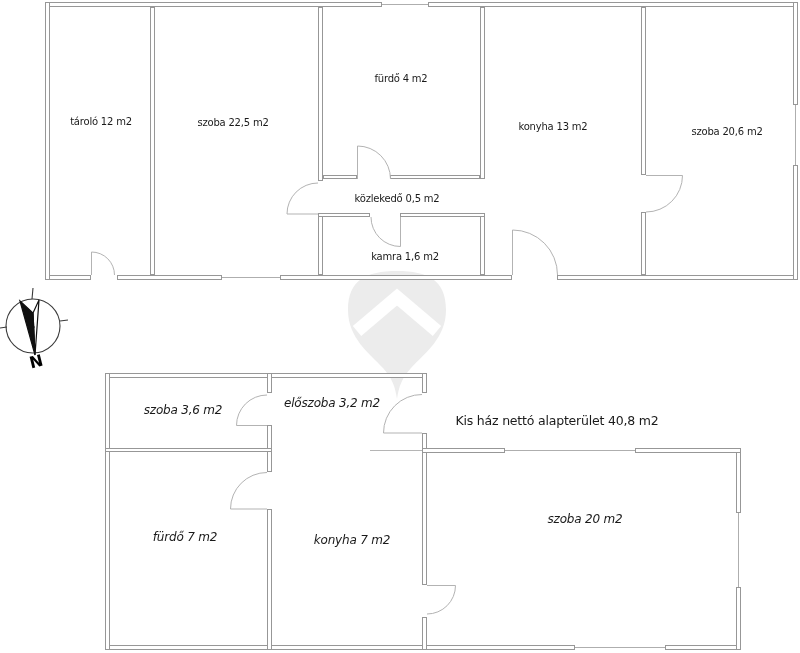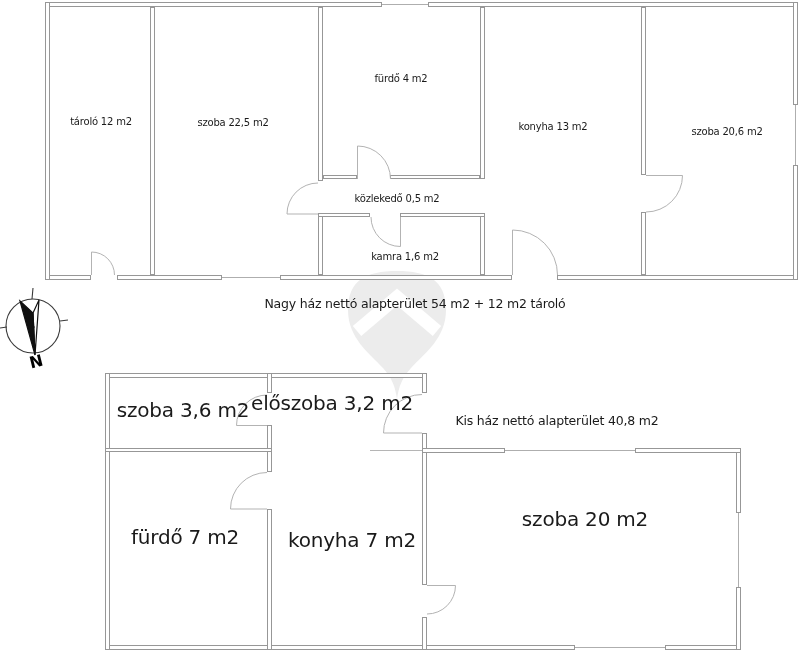--- a/index.html
+++ b/index.html
@@ -9,21 +9,21 @@
   }
   .layer{position:absolute;left:0;top:0;pointer-events:none;}
   .wall{position:absolute;background:#ffffff;border:1px solid #979797;box-sizing:border-box;}
   .winH{position:absolute;background:linear-gradient(to bottom,#ffffff 0 2px,#aeaeae 2px 3px,#ffffff 3px 100%);}
   .winV{position:absolute;background:linear-gradient(to right,#ffffff 0 2px,#aeaeae 2px 3px,#ffffff 3px 100%);}
   .threshold{position:absolute;background:#b5b5b5;}
   .room-label{
     position:absolute;transform:translate(-50%,-50%);white-space:nowrap;
     font-size:10px;letter-spacing:-0.2px;z-index:30;
   }
-  .room-label.big{font-size:20px;}
+  .room-label.big{font-size:12px;font-style:italic;}
   .caption{
     position:absolute;transform:translate(-50%,-50%);white-space:nowrap;
     font-size:12.5px;letter-spacing:-0.2px;z-index:30;
   }
   svg .door{stroke:#b3b3b3;stroke-width:1;fill:none;}
 </style>
 </head>
 <body>
 
 <div id="canvas">
@@ -152,21 +152,20 @@
   </svg>
 
   <div class="room-label" style="left:101px;top:121px">tároló 12 m2</div>
   <div class="room-label" style="left:233px;top:122px">szoba 22,5 m2</div>
   <div class="room-label" style="left:401px;top:78px">fürdő 4 m2</div>
   <div class="room-label" style="left:397px;top:198px">közlekedő 0,5 m2</div>
   <div class="room-label" style="left:405px;top:256px">kamra 1,6 m2</div>
   <div class="room-label" style="left:553px;top:126px">konyha 13 m2</div>
   <div class="room-label" style="left:727px;top:131px">szoba 20,6 m2</div>
 
-  <div class="caption" style="left:415px;top:303px">Nagy ház nettó alapterület 54 m2 + 12 m2 tároló</div>
 
   <div class="room-label big" style="left:183px;top:410px">szoba 3,6 m2</div>
   <div class="room-label big" style="left:332px;top:403px">előszoba 3,2 m2</div>
   <div class="room-label big" style="left:185px;top:537px">fürdő 7 m2</div>
   <div class="room-label big" style="left:352px;top:540px">konyha 7 m2</div>
   <div class="room-label big" style="left:585px;top:519px">szoba 20 m2</div>
 
   <div class="caption" style="left:557px;top:420px">Kis ház nettó alapterület 40,8 m2</div>
 
 </div>

